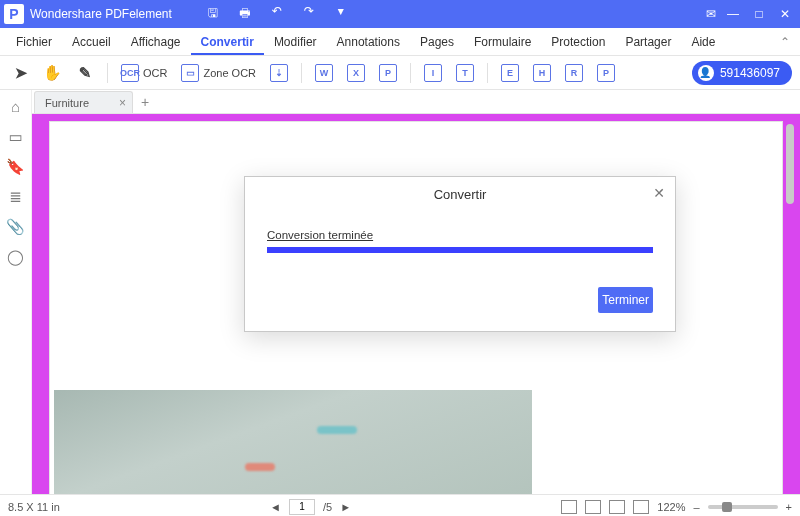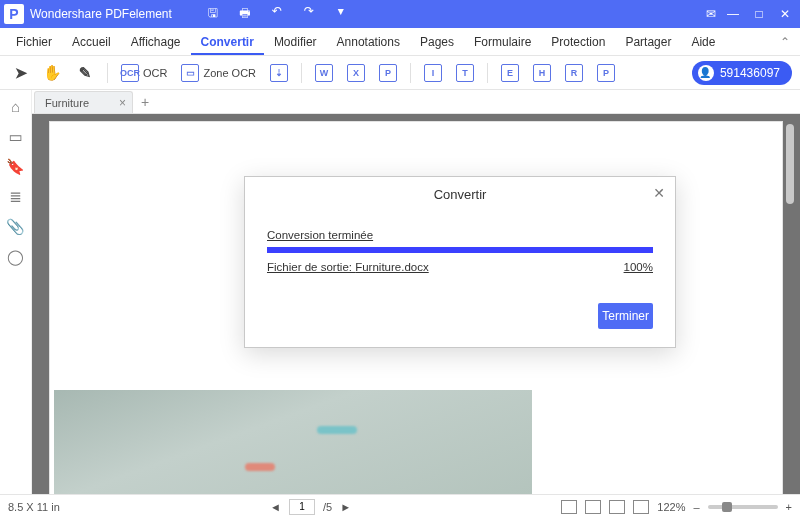--- a/index.html
+++ b/index.html
@@ -19,21 +19,21 @@
   .tb-btn { display: flex; align-items: center; gap: 4px; padding: 2px 4px; cursor: pointer; }
   .tb-sep { width: 1px; height: 20px; background: #e0e0e0; margin: 0 3px; }
   .tb-ico { width: 18px; height: 18px; border: 1px solid #5b74e6; border-radius: 2px; display: flex; align-items: center; justify-content: center; font-size: 9px; color: #5b74e6; font-weight: bold; background: #fff; }
   .tb-ico.plain { border: none; font-size: 15px; color: #444; }
   .toolbar .spacer { flex: 1; }
   .userpill { background: #3b5bf3; color: #fff; border-radius: 14px; height: 24px; display: flex; align-items: center; padding: 0 12px 0 6px; gap: 6px; font-size: 12px; cursor: pointer; }
   .userpill .avatar { width: 16px; height: 16px; border-radius: 50%; background: #fff; display: flex; align-items: center; justify-content: center; color: #3b5bf3; font-size: 10px; }
   .body { display: flex; height: 404px; position: relative; }
   .sidebar { width: 32px; background: #fff; border-right: 1px solid #eee; display: flex; flex-direction: column; align-items: center; gap: 12px; padding-top: 8px; }
   .sidebar .ico { width: 18px; height: 18px; color: #7a7a7a; font-size: 15px; cursor: pointer; text-align: center; }
-  .main { flex: 1; display: flex; flex-direction: column; background: #737373; position: relative; }
+  .main { flex: 1; display: flex; flex-direction: column; background: #d946ef; position: relative; }
   .tabrow { height: 24px; background: #fff; border-bottom: 1px solid #e5e5e5; display: flex; align-items: flex-end; }
   .tab { height: 22px; background: #eef0f2; border: 1px solid #dcdcdc; border-bottom: none; display: flex; align-items: center; padding: 0 6px 0 10px; font-size: 11px; color: #555; gap: 30px; border-radius: 3px 3px 0 0; margin-left: 2px; }
   .tab .x { color: #888; cursor: pointer; font-size: 12px; }
   .tabrow .plus { margin-left: 8px; color: #888; font-size: 14px; cursor: pointer; height: 22px; line-height: 22px; }
   .docarea { flex: 1; display: flex; justify-content: center; overflow: hidden; position: relative; padding: 8px 18px 0 18px; }
   .scrollbar { position: absolute; right: 6px; top: 10px; width: 8px; height: 80px; background: #c9c9c9; border-radius: 4px; }
   .page { width: 100%; background: #fff; box-shadow: 0 0 0 1px #e3e3e3; position: relative; }
   .photo { position: absolute; left: 4px; right: 250px; bottom: 0; top: 268px; background: linear-gradient(160deg,#a7b8b2 0%,#c3d0cb 40%,#b4c4bd 100%); }
   .photo::before { content:""; position:absolute; left:55%; top:35%; width:40px; height:8px; background:#7ac3c8; border-radius:4px; filter:blur(1px);}
   .photo::after { content:""; position:absolute; left:40%; top:70%; width:30px; height:8px; background:#e08a7a; border-radius:4px; filter:blur(1px);}
@@ -177,26 +177,20 @@
     </div>
 
     <div class="dialog">
       <div class="dtitle">
         <span>Convertir</span>
         <span class="dclose">✕</span>
       </div>
       <div class="dbody">
         <div class="status">Conversion terminée</div>
         <div class="bar"></div>
-        <div class="row">
-          <div class="lbl">
-            <span>Fichier de sortie: </span><span>Furniture.docx</span>
-          </div>
-          <div>100%</div>
-        </div>
       </div>
       <div class="dfoot">
         <button class="btn">Terminer</button>
       </div>
     </div>
   </div>
 </div>
 
 <div class="statusbar">
   <span>8.5 X 11 in</span>

